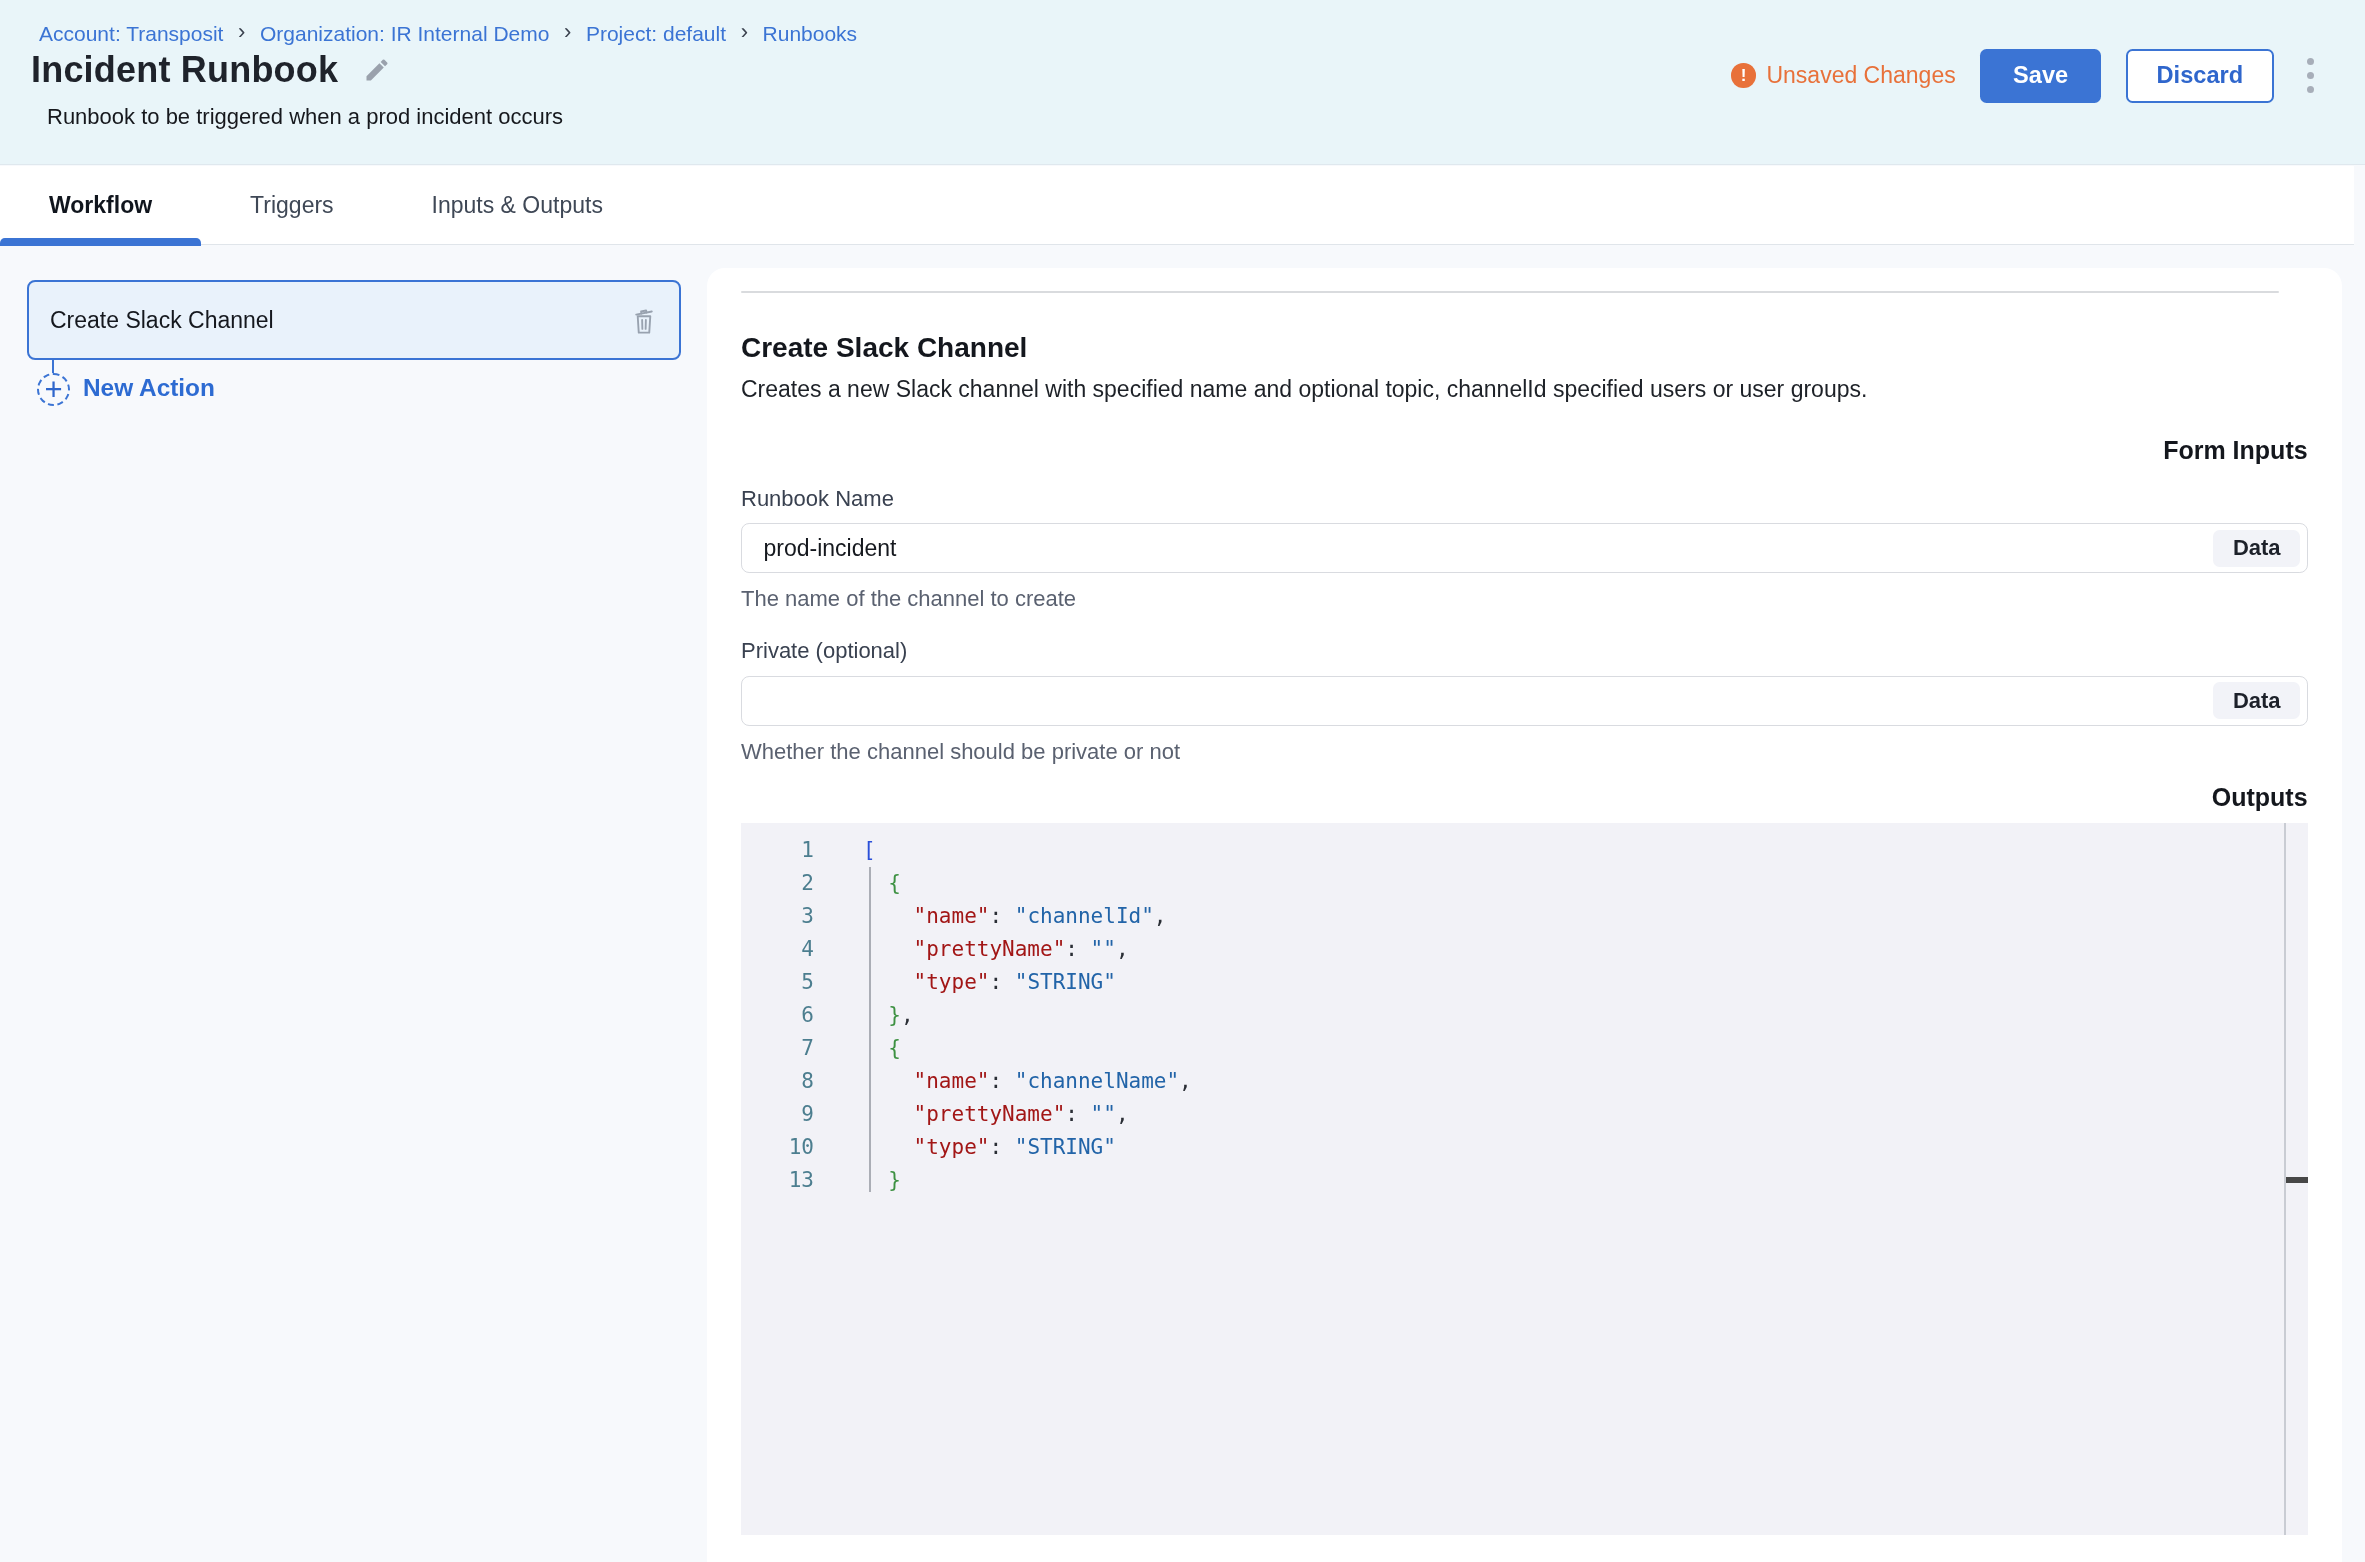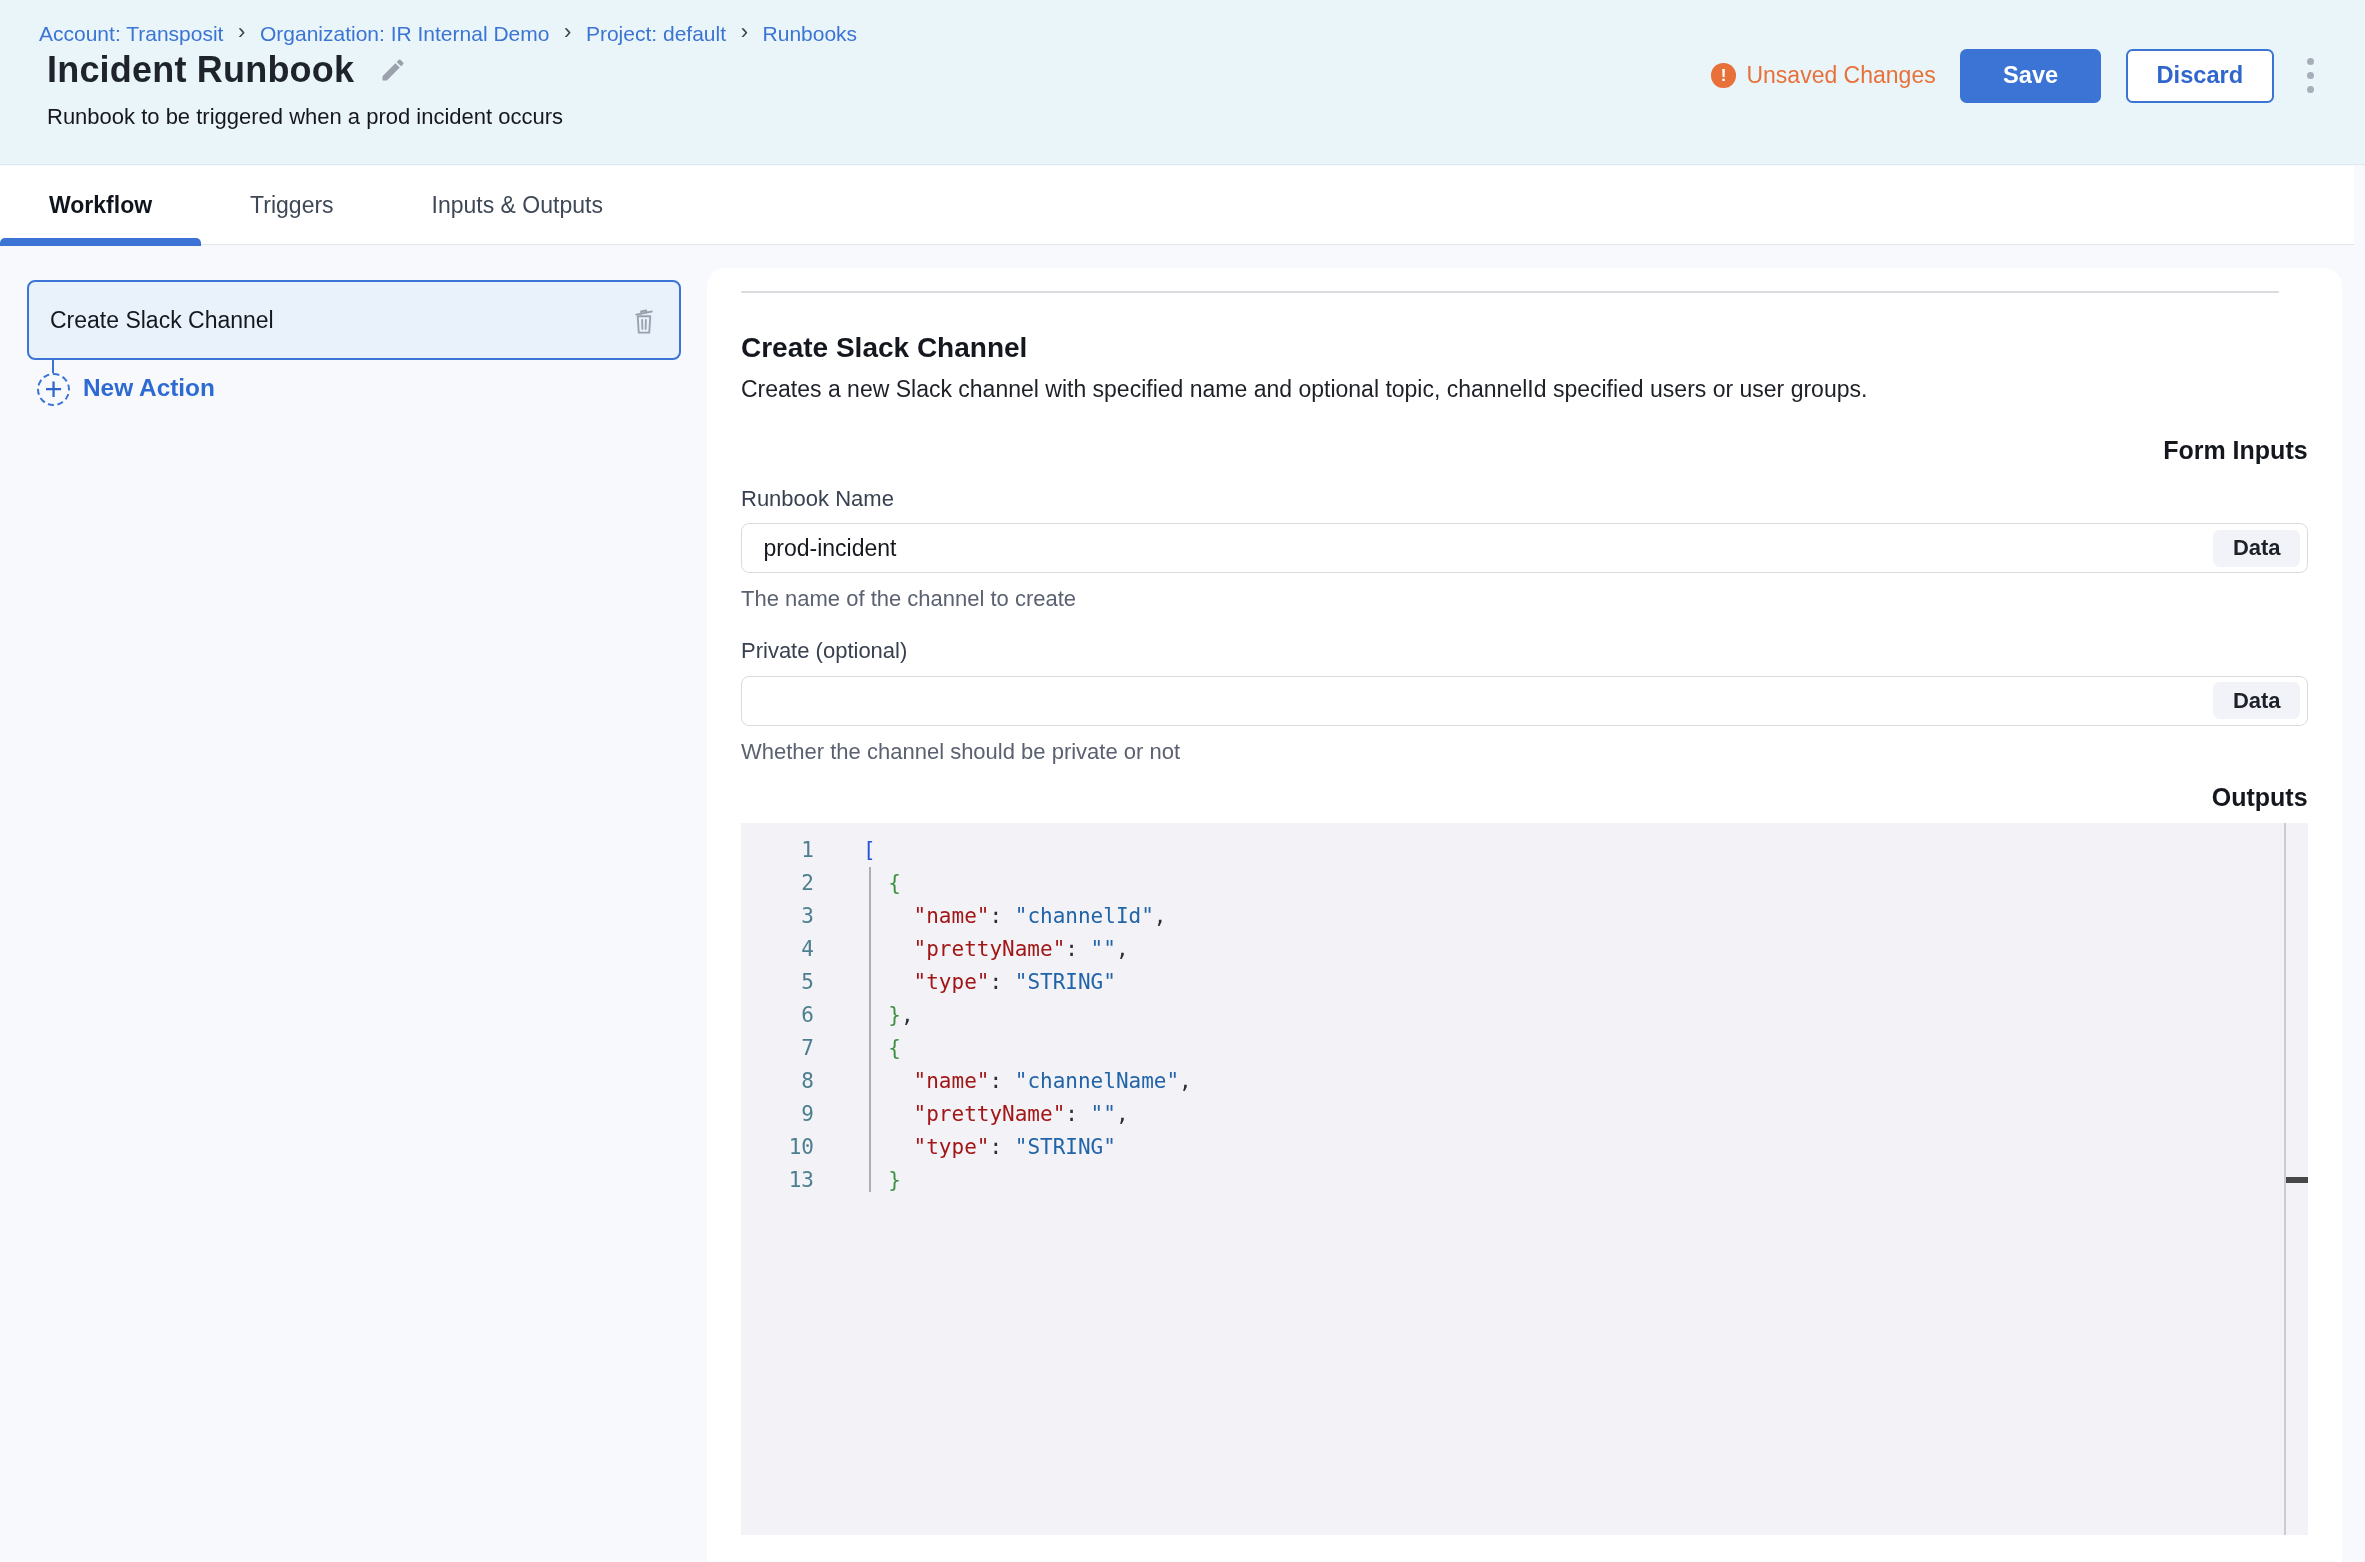--- a/index.html
+++ b/index.html
@@ -5,30 +5,30 @@
   html,body{margin:0;padding:0}
   body{
     width:2366px;height:1562px;position:relative;overflow:hidden;
     background:#f7f9fc;font-family:"Liberation Sans",sans-serif;color:#15181e;
   }
   
   .header{position:absolute;left:0;top:0;right:0;height:164px;background:#e9f5f9;border-bottom:1.6px solid #dfe8ee;}
   .breadcrumb{position:absolute;left:39px;top:21px;display:flex;align-items:center;gap:14.6px;font-size:21px;}
   .crumb{color:#3b74d4;cursor:pointer;text-decoration:none;}
   .crumb-sep{color:#3c4350;font-size:22px;transform:translateY(-1.6px);}
-  .title-row{position:absolute;left:47px;top:49px;display:flex;align-items:center;gap:24.4px;}
+  .title-row{position:absolute;left:31px;top:49px;display:flex;align-items:center;gap:24.4px;}
   .page-title{font-size:36px;font-weight:700;color:#1f232b;letter-spacing:0.2px;}
   .edit-icon{cursor:pointer;display:flex;align-items:center;}
   .subtitle{position:absolute;left:47px;top:104px;font-size:22px;color:#16181d;}
   .header-actions{position:absolute;right:44px;top:47px;height:57px;display:flex;align-items:center;gap:24.4px;}
   .unsaved{display:flex;align-items:center;gap:10.6px;color:#e8713a;font-size:23px;font-weight:500;}
   .warn-icon{width:24.4px;height:24.4px;border-radius:50%;background:#e8713a;color:#fff;font-size:17px;font-weight:700;
     display:flex;align-items:center;justify-content:center;line-height:1;}
   .btn{height:54px;border-radius:6.5px;font-size:23.6px;font-weight:700;display:flex;align-items:center;
-    padding:0 43px;cursor:pointer;box-sizing:border-box;font-family:"Liberation Sans",sans-serif;}
+    padding:0 33px;cursor:pointer;box-sizing:border-box;font-family:"Liberation Sans",sans-serif;}
   .btn-save{background:#3b74d4;color:#fff;border:none;}
   .btn-discard{background:#fff;color:#2f66cc;border:2.4px solid #3b74d4;padding:0 29px;}
   .kebab{display:flex;flex-direction:column;gap:6.5px;padding:6.5px 8.1px;cursor:pointer;}
   .kebab i{width:7.3px;height:7.3px;border-radius:50%;background:#a7aeb9;}
   
   .tabbar{position:absolute;left:0;top:166px;right:12px;height:78px;background:#fff;border-bottom:1.6px solid #e0e5ea;
     display:flex;align-items:stretch;}
   .tab{position:relative;display:flex;align-items:center;padding:0 49px;font-size:23px;color:#3f4856;cursor:pointer;}
   .tab.active{font-weight:700;color:#10151d;}
   .tab.active::after{content:"";position:absolute;left:0;right:0;bottom:-1.6px;height:8.1px;background:#3b74d4;border-radius:4.9px 4.9px 0 0;}

